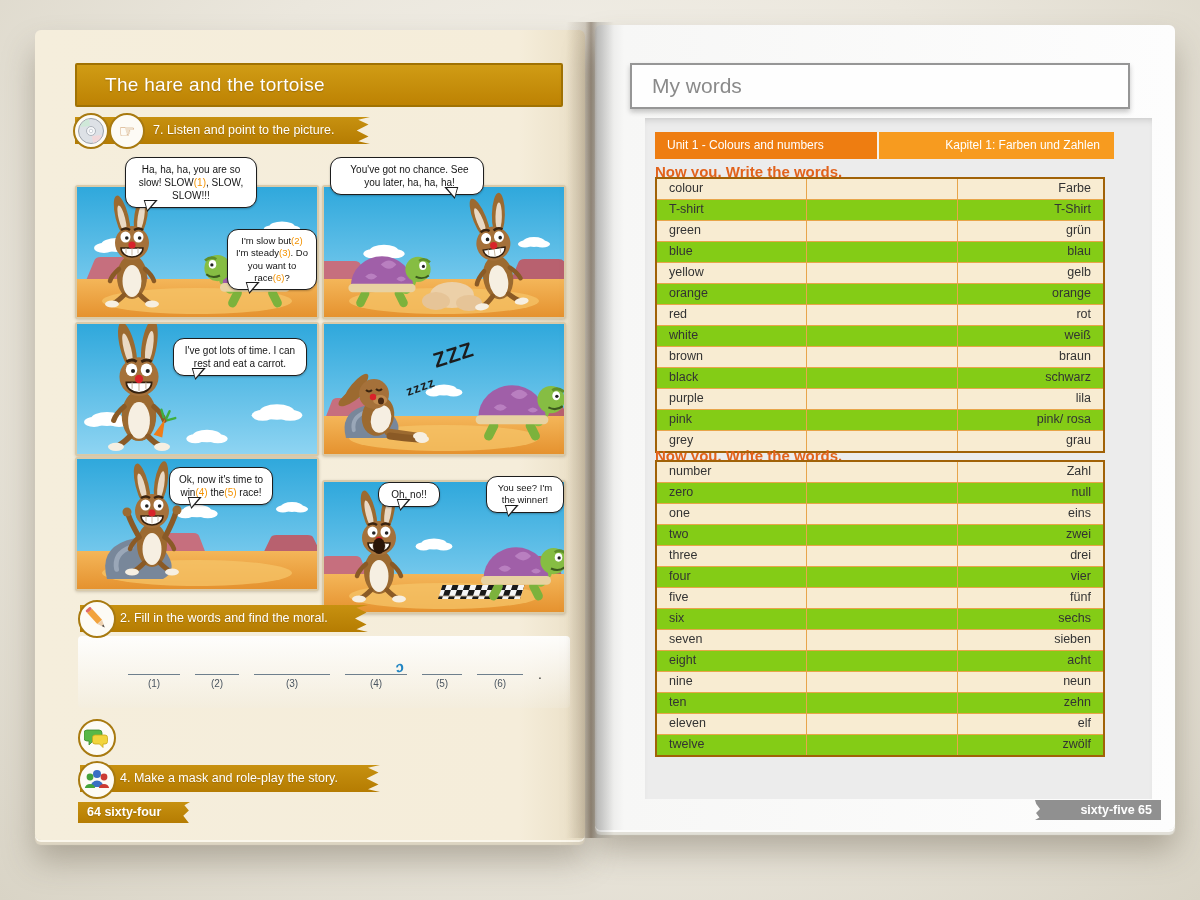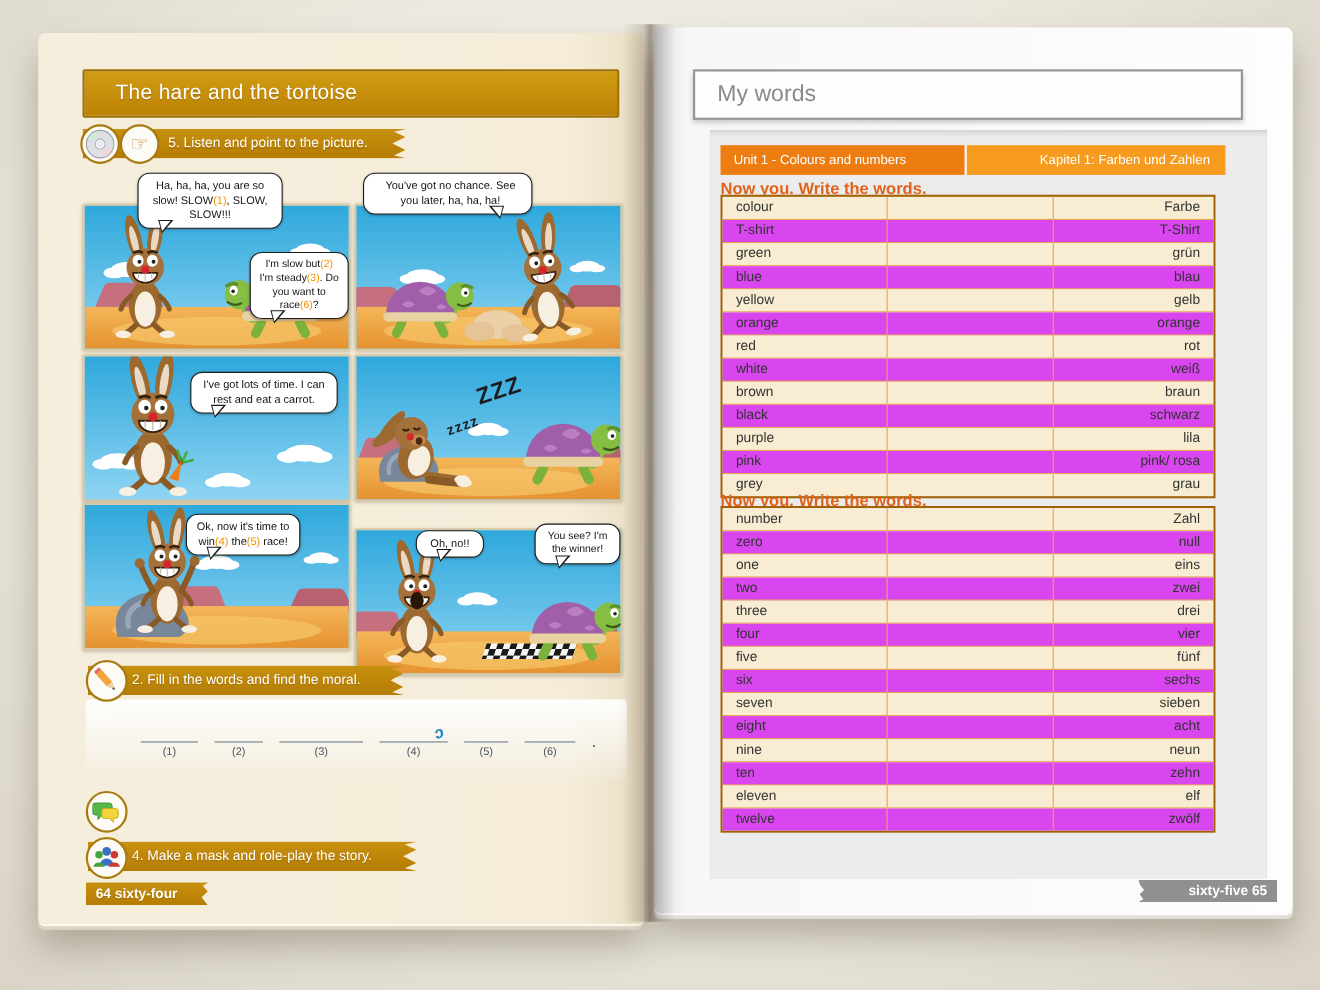--- a/index.html
+++ b/index.html
@@ -87,21 +87,21 @@
   .unit-seg{color:#fff;font-size:12px;line-height:27px;box-sizing:border-box;}
   .unit-en{width:222px;background:#ee7d11;padding-left:12px;}
   .unit-gap{width:2px;background:#f4f2ee;}
   .unit-de{flex:1;background:#f79b1f;text-align:right;padding-right:14px;}
   .now-you{position:absolute;left:10px;width:450px;text-align:left;
     font-size:15px;font-weight:bold;color:#e2621b;}
   .vtable{position:absolute;left:10px;width:450px;border:2px solid #a16207;box-sizing:border-box;background:#fdfcf8;}
   .vrow{display:grid;grid-template-columns:33.4% 34.1% 32.5%;height:20px;border-bottom:1px solid #e8a54a;}
   .vrow:last-child{border-bottom:none;}
   .vrow.odd{background:#f8ecd2;}
-  .vrow.even{background:#d946ef;}
+  .vrow.even{background:#84cc16;}
   .vcell{font-size:12.5px;line-height:19px;color:#333;box-sizing:border-box;}
   .vcell.mid{border-left:1px solid #e8a54a;border-right:1px solid #e8a54a;}
   .vcell.en{padding-left:12px;}
   .vcell.de{text-align:right;padding-right:12px;}
   .footer-right{position:absolute;left:440px;top:775px;width:126px;height:20px;background:#909090;
     color:#fff;font-size:12.5px;font-weight:bold;line-height:20px;text-align:right;
     padding-right:9px;box-sizing:border-box;
     clip-path:polygon(0% 0%,100% 0%,100% 100%,0% 100%,3.5% 88%,0.8% 65%,4% 45%,1% 20%);}
 </style>
 </head>
@@ -186,21 +186,21 @@
       <circle cx="-34.5" cy="-30.5" r="1.3" fill="#222"></circle>
       <path d="M-39 -23 Q-34 -19 -28 -22" stroke="#3c5a1e" stroke-width="1.6" fill="none"></path>
     </g>
   </defs>
 </svg>
 
 <div class="page page-left">
 
   <div class="title-banner">The hare and the tortoise</div>
 
-  <div class="act-banner" style="left:40px;top:87px;width:295px;padding-left:78px;">5. Listen and point to the picture.</div>
+  <div class="act-banner" style="left:40px;top:87px;width:295px;padding-left:78px;">7. Listen and point to the picture.</div>
   <div class="act-circle" style="left:38px;top:83px;">
     <svg width="28" height="28" viewBox="-14 -14 28 28">
       <circle r="12.5" fill="#dde1e6" stroke="#9aa0a8" stroke-width="1"></circle>
       <path d="M-11 -4 A12 12 0 0 1 -2 -12 L-1 -5 Z" fill="#cfe8d8"></path>
       <path d="M11 4 A12 12 0 0 1 2 12 L1 5 Z" fill="#f2d8da"></path>
       <circle r="4.5" fill="#f6f7f9" stroke="#aeb4bc" stroke-width="1"></circle>
       <circle r="1.8" fill="#fff" stroke="#c2c8cf" stroke-width=".8"></circle>
     </svg>
   </div>
   <div class="act-circle" style="left:74px;top:83px;">

